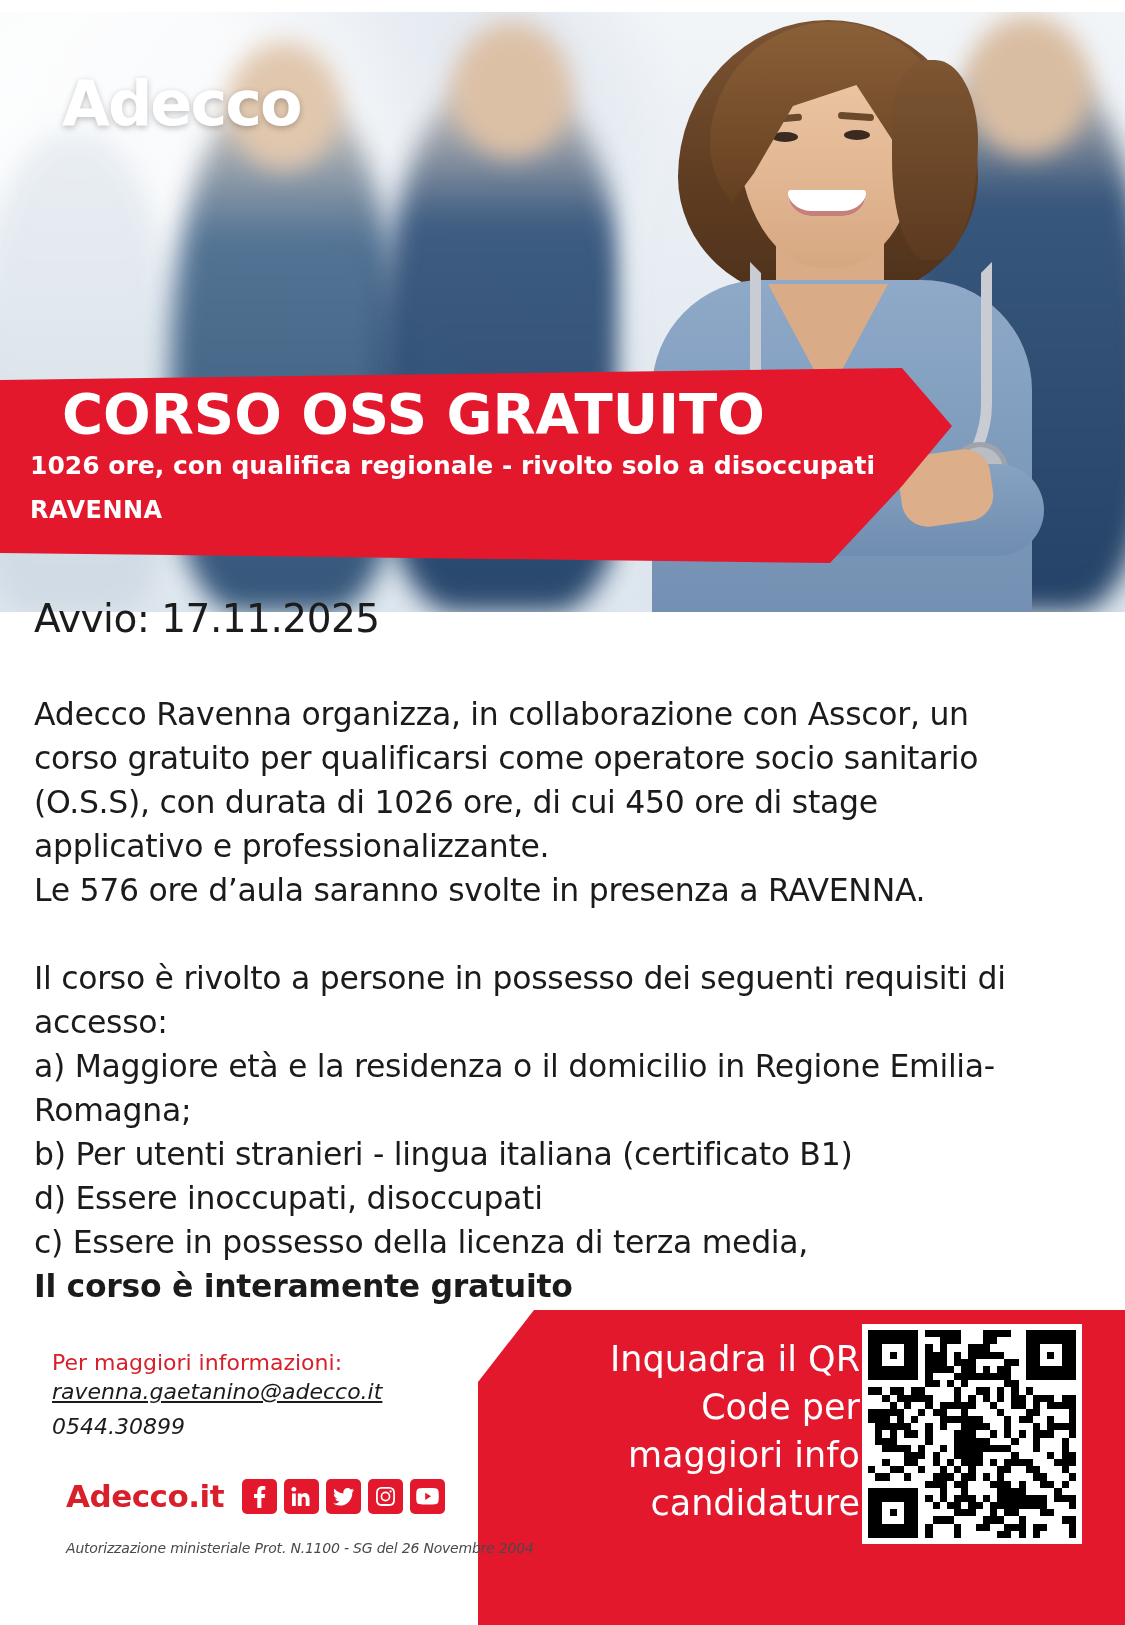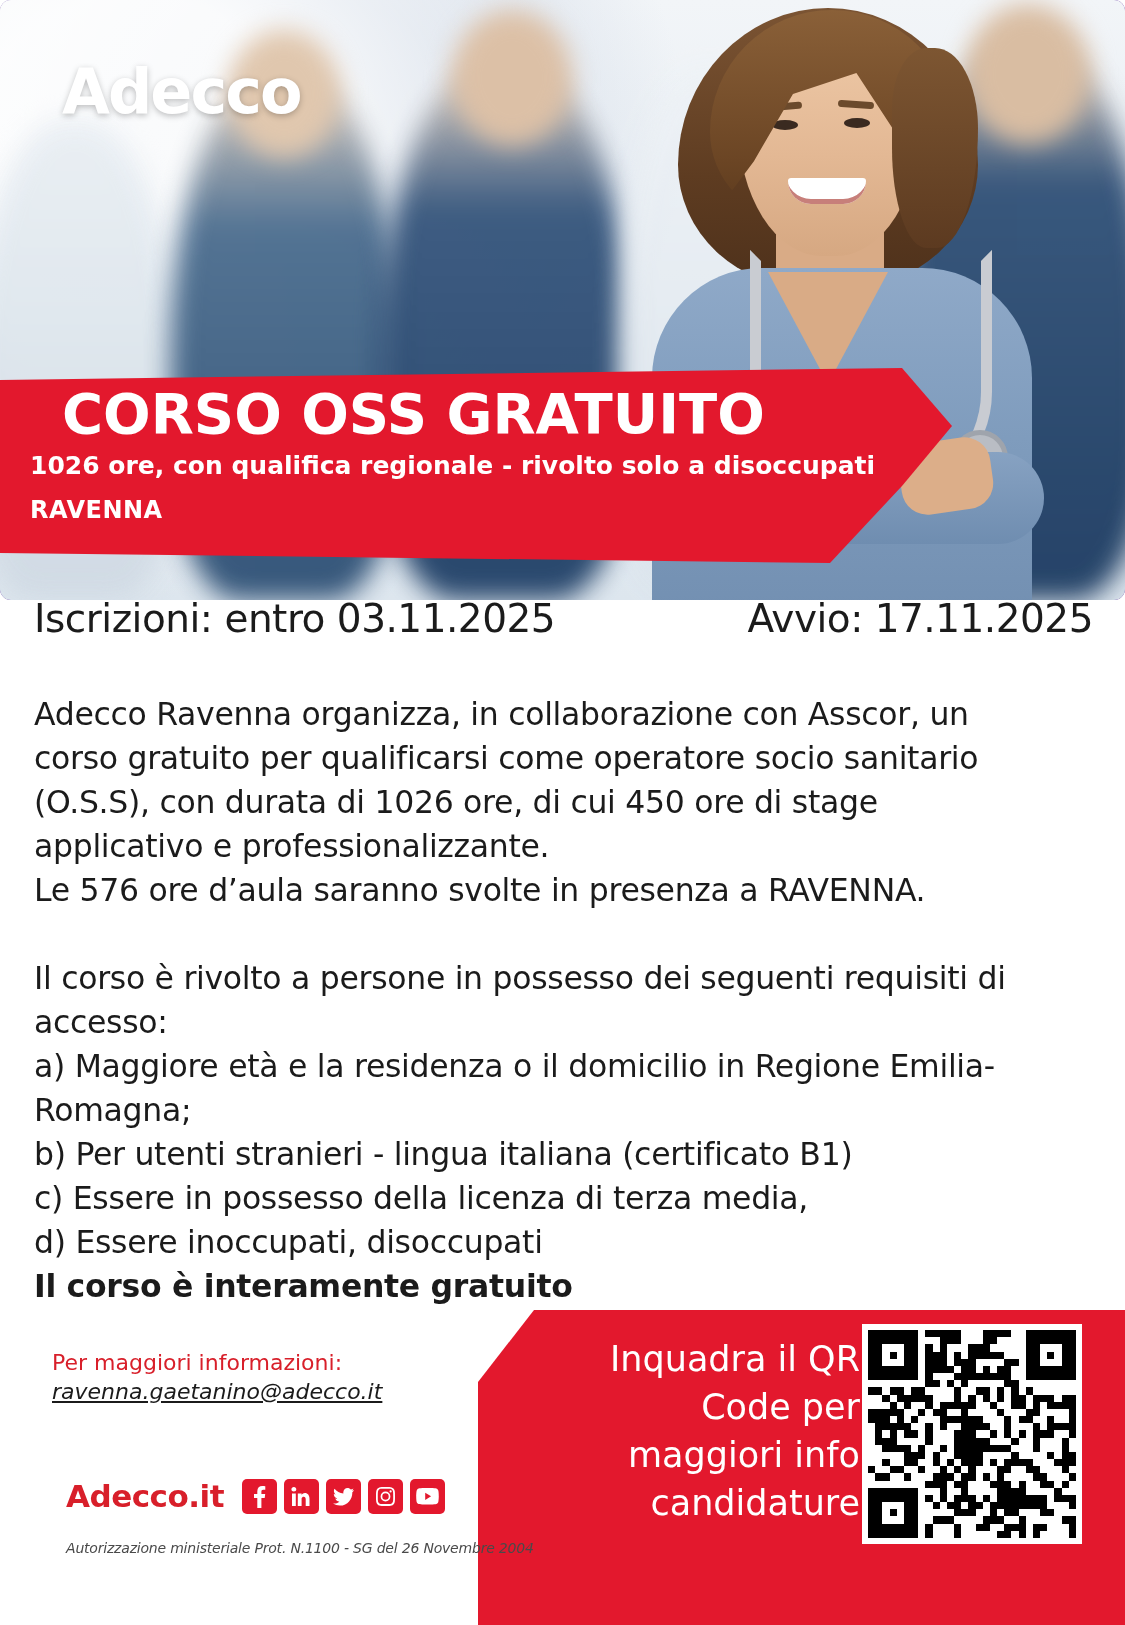--- a/index.html
+++ b/index.html
@@ -15,26 +15,25 @@
     position: relative;
     width: 1125px;
     height: 1625px;
     overflow: hidden;
     background: #ffffff;
   }
 
   
   .hero {
     position: absolute;
-    left: 0; top: 0;
+    left: 0; top: 12px;
     width: 1125px;
     height: 600px;
     overflow: hidden;
     background: #4c1d95;
-    border-radius: 11px;
   }
   .hero-bg {
     position: absolute;
     inset: 0;
     background:
       radial-gradient(circle at 12% 28%, rgba(255,255,255,0.85) 0 16%, rgba(255,255,255,0) 40%),
       radial-gradient(circle at 30% 22%, rgba(214,222,233,0.9) 0 14%, rgba(255,255,255,0) 38%),
       linear-gradient(180deg, #f2f5f8 0%, #e7edf3 45%, #dde6ee 100%);
   }
   
@@ -343,33 +342,32 @@
   </div>
 
   <div class="banner-wrap">
     <div class="banner"></div>
     <div class="banner-title">CORSO OSS GRATUITO</div>
     <div class="banner-sub">1026 ore, con qualifica regionale - rivolto solo a disoccupati</div>
     <div class="banner-city">RAVENNA</div>
   </div>
 
   <div class="dates">
-    <span>Iscrizioni: entro 03.11.2025</span>
     <span>Avvio: 17.11.2025</span>
   </div>
 
   <div class="body-text">
     <p>Adecco Ravenna organizza, in collaborazione con Asscor, un corso gratuito per qualificarsi come operatore socio sanitario (O.S.S), con durata di 1026 ore, di cui 450 ore di stage applicativo e professionalizzante.</p>
     <p>Le 576 ore d’aula saranno svolte in presenza a RAVENNA.</p>
     <div class="gap"></div>
     <p>Il corso è rivolto a persone in possesso dei seguenti requisiti di accesso:</p>
     <p>a) Maggiore età e la residenza o il domicilio in Regione Emilia-Romagna;</p>
     <p>b) Per utenti stranieri - lingua italiana (certificato B1)</p>
+    <p>d) Essere inoccupati, disoccupati</p>
     <p>c) Essere in possesso della licenza di terza media,</p>
-    <p>d) Essere inoccupati, disoccupati</p>
     <p class="strong-line">Il corso è interamente gratuito</p>
   </div>
 
   <div class="qr-banner"></div>
   <div class="qr-text">Inquadra il QR Code per maggiori info candidature</div>
   <div class="qr-code">
     <div class="qr-grid" id="qrGrid">
         <i class="on"></i>
         <i class="on"></i>
         <i class="on"></i>
@@ -1210,20 +1208,21 @@
         <i class=""></i>
         <i class=""></i>
         <i class=""></i>
         <i class="on"></i>
       </div>
   </div>
 
   <div class="info-block">
     <div class="info-title">Per maggiori informazioni:</div>
     <div class="info-mail">ravenna.gaetanino@adecco.it</div>
+    <div class="info-phone">0544.30899</div>
   </div>
 
   <div class="brand-row">
     <div class="brand-name">Adecco.it</div>
     <div class="socials">
       <div class="soc">
         <svg width="13" height="22" viewBox="0 0 13 22" aria-hidden="true">
             <path fill="#fff" d="M8.4 22V12h3.3l.5-3.9H8.4V5.7c0-1.1.3-1.9 1.9-1.9h2V.3C11.9.2 10.7 0 9.3 0 6.3 0 4.3 1.8 4.3 5.2v2.9H1v3.9h3.3V22h4.1z"></path>
           </svg>
       </div>

